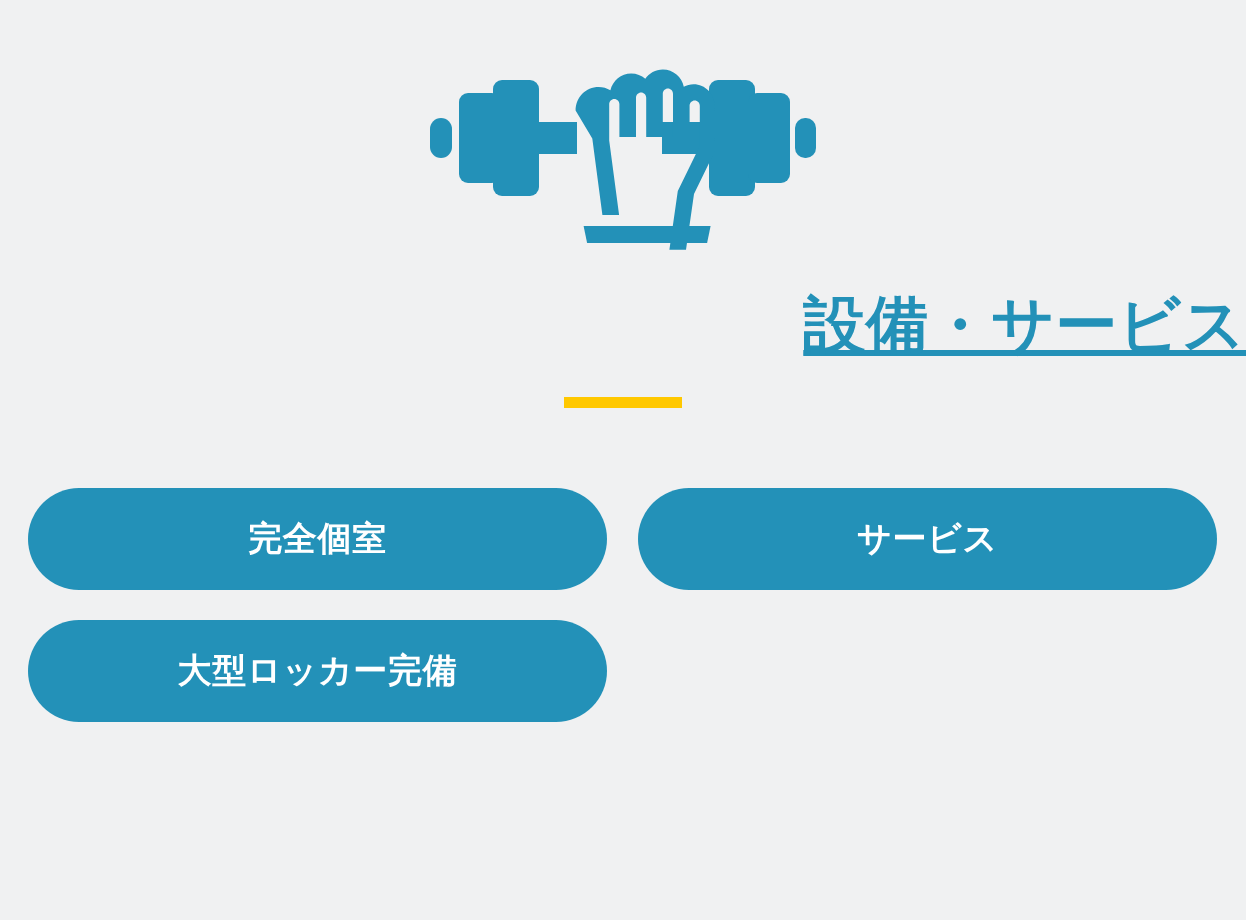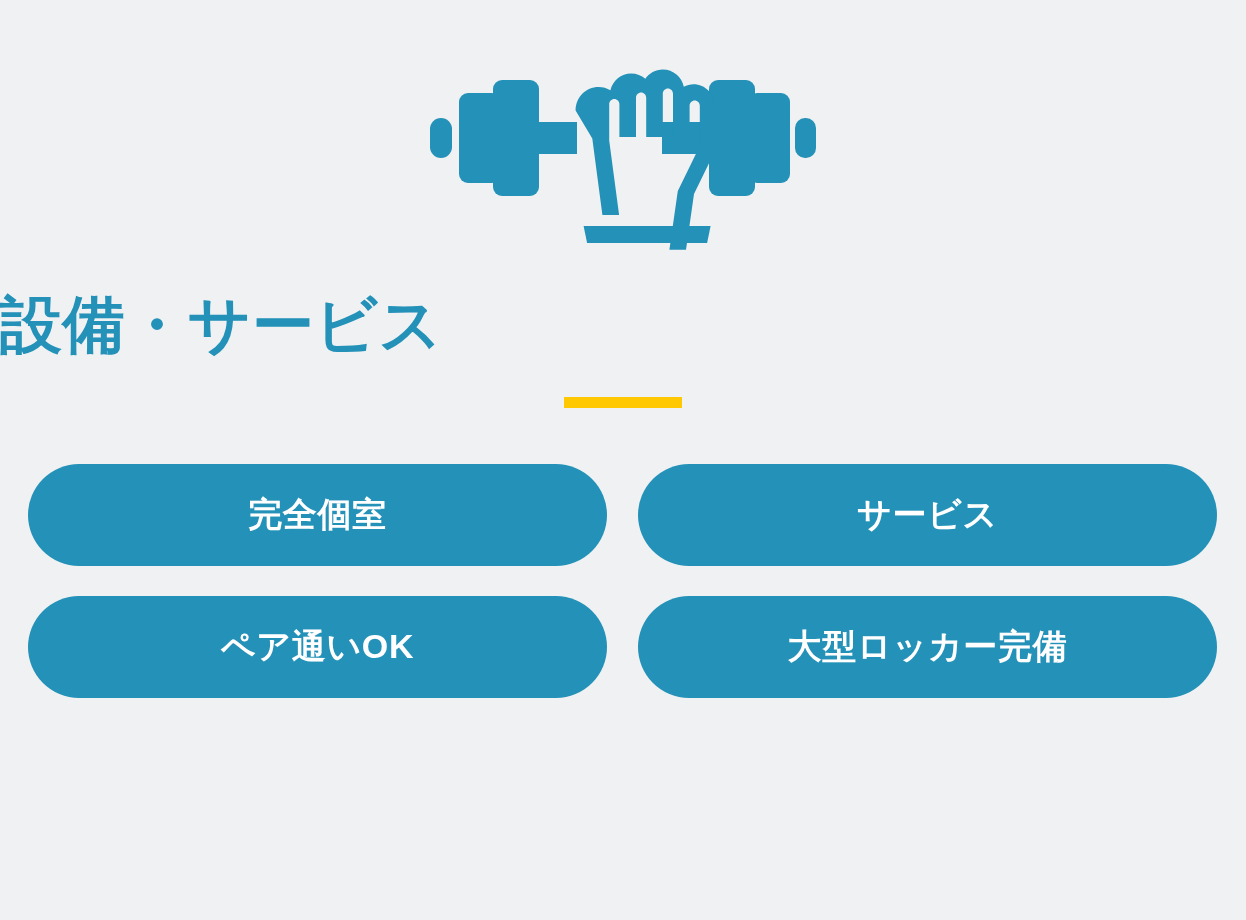--- a/index.html
+++ b/index.html
@@ -39,37 +39,38 @@
     height: 100%;
   }
 
   .section-title {
     margin: 34px 0 0 0;
     font-size: 62px;
     line-height: 1.08;
     font-weight: 700;
     letter-spacing: 0.01em;
     color: #2391b8;
-    text-align: left;
+    text-align: right;
     white-space: nowrap;
+    text-decoration: underline;
   }
 
   .title-rule {
     width: 118px;
     height: 11px;
     background: #ffc800;
     margin: 38px auto 0 auto;
     border-radius: 0;
   }
 
   
   .feature-grid {
     position: absolute;
     left: 28px;
-    top: 464px;
+    top: 488px;
     width: 1189px;
     display: grid;
     grid-template-columns: 579px 579px;
     grid-auto-rows: 102px;
     column-gap: 31px;
     row-gap: 30px;
   }
 
   .feature-pill {
     background: #2391b8;
@@ -159,17 +160,16 @@
     </div>
 
     <h2 class="section-title">設備・サービス</h2>
 
     <div class="title-rule"></div>
   </div>
 
   <div class="feature-grid">
     <div class="feature-pill">完全個室</div>
     <div class="feature-pill">サービス</div>
-    <div class="feature-pill">ペア通いOK</div>
     <div class="feature-pill">大型ロッカー完備</div>
   </div>
 
 </div>
 
 </body></html>

